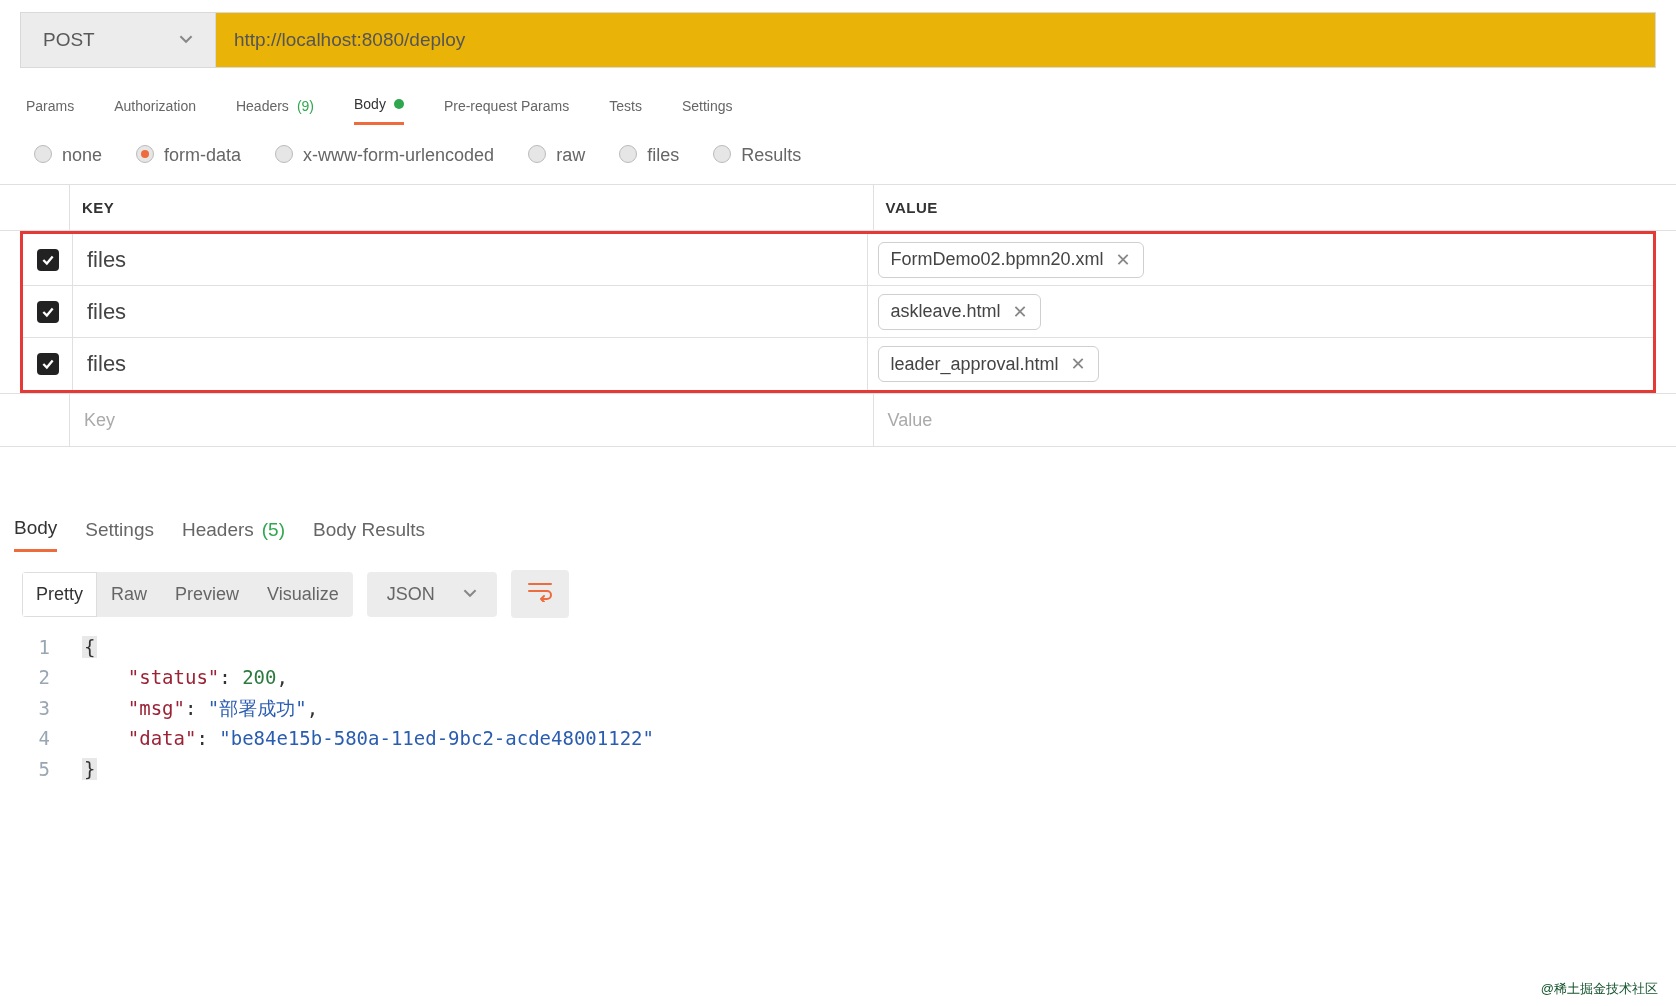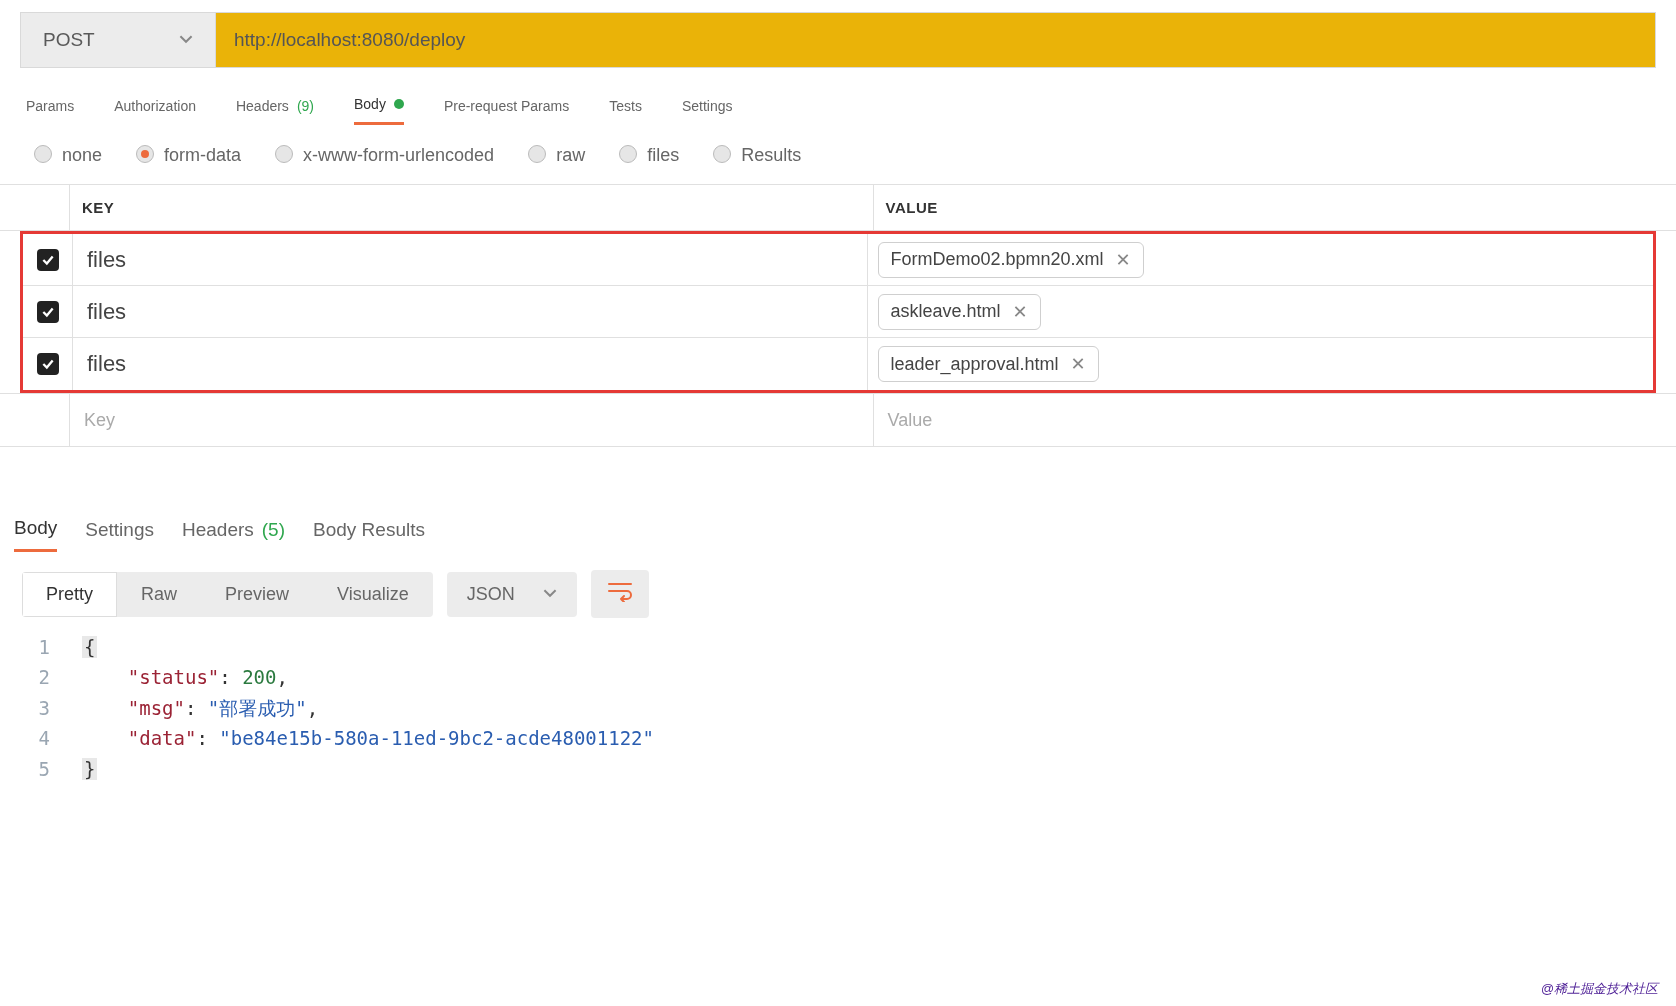--- a/index.html
+++ b/index.html
@@ -42,37 +42,37 @@
 .kv-empty-key { flex: 1; padding: 0 14px; display: flex; align-items: center; font-size: 18px; color: #aaa; border-right: 1px solid #e0e0e0; }
 .kv-empty-val { flex: 1; padding: 0 14px; display: flex; align-items: center; font-size: 18px; color: #aaa; }
 
 .response-tabs { display: flex; gap: 28px; padding: 70px 14px 0 14px; }
 .rtab { font-size: 19px; color: #666; padding-bottom: 10px; cursor: pointer; display: flex; align-items: center; gap: 8px; }
 .rtab.active { color: #333; border-bottom: 3px solid #ed6b3d; font-weight: 500; }
 .rtab .count { color: #2fa74e; }
 
 .view-toolbar { display: flex; gap: 0; padding: 18px 22px 10px 22px; align-items: center; }
 .view-group { display: flex; background: #ececec; border-radius: 4px; overflow: hidden; }
-.view-btn { padding: 12px 24px; font-size: 18px; color: #666; cursor: pointer; }
+.view-btn { padding: 12px 14px; font-size: 18px; color: #666; cursor: pointer; }
 .view-btn.active { background: #fff; box-shadow: inset 0 0 0 1px #ddd; color: #333; }
 .format-select { margin-left: 14px; display: flex; align-items: center; gap: 28px; background: #ececec; padding: 12px 20px; border-radius: 4px; font-size: 18px; color: #666; cursor: pointer; }
 .wrap-btn { margin-left: 14px; background: #ececec; padding: 10px 16px; border-radius: 4px; cursor: pointer; }
 .wrap-icon { color: #ed6b3d; font-size: 22px; }
 
 .code-area { padding: 4px 0 0 0; font-family: Menlo, Consolas, monospace; font-size: 19px; line-height: 1.6; }
 .code-line { display: flex; }
 .gutter { width: 82px; text-align: right; padding-right: 32px; color: #9aa6b2; user-select: none; }
 .code { white-space: pre; }
 .brace { background: #e8e8e8; padding: 0 2px; }
 .key { color: #9b2335; }
 .num { color: #2b7a3f; }
 .str { color: #2a5db0; }
 .punc { color: #333; }
 
-.watermark { position: fixed; bottom: 8px; right: 18px; font-size: 13px; color: #4c1d95; font-style: italic; }
+.watermark { position: fixed; bottom: 8px; right: 18px; font-size: 13px; color: #14532d; }
 .chev { display: inline-block; }
 </style>
 </head>
 <body>
 
 <div class="request-bar">
   <div class="method-select">
     <span>POST</span>
     <span class="chev">
       <svg width="14" height="14" viewBox="0 0 10 10">

